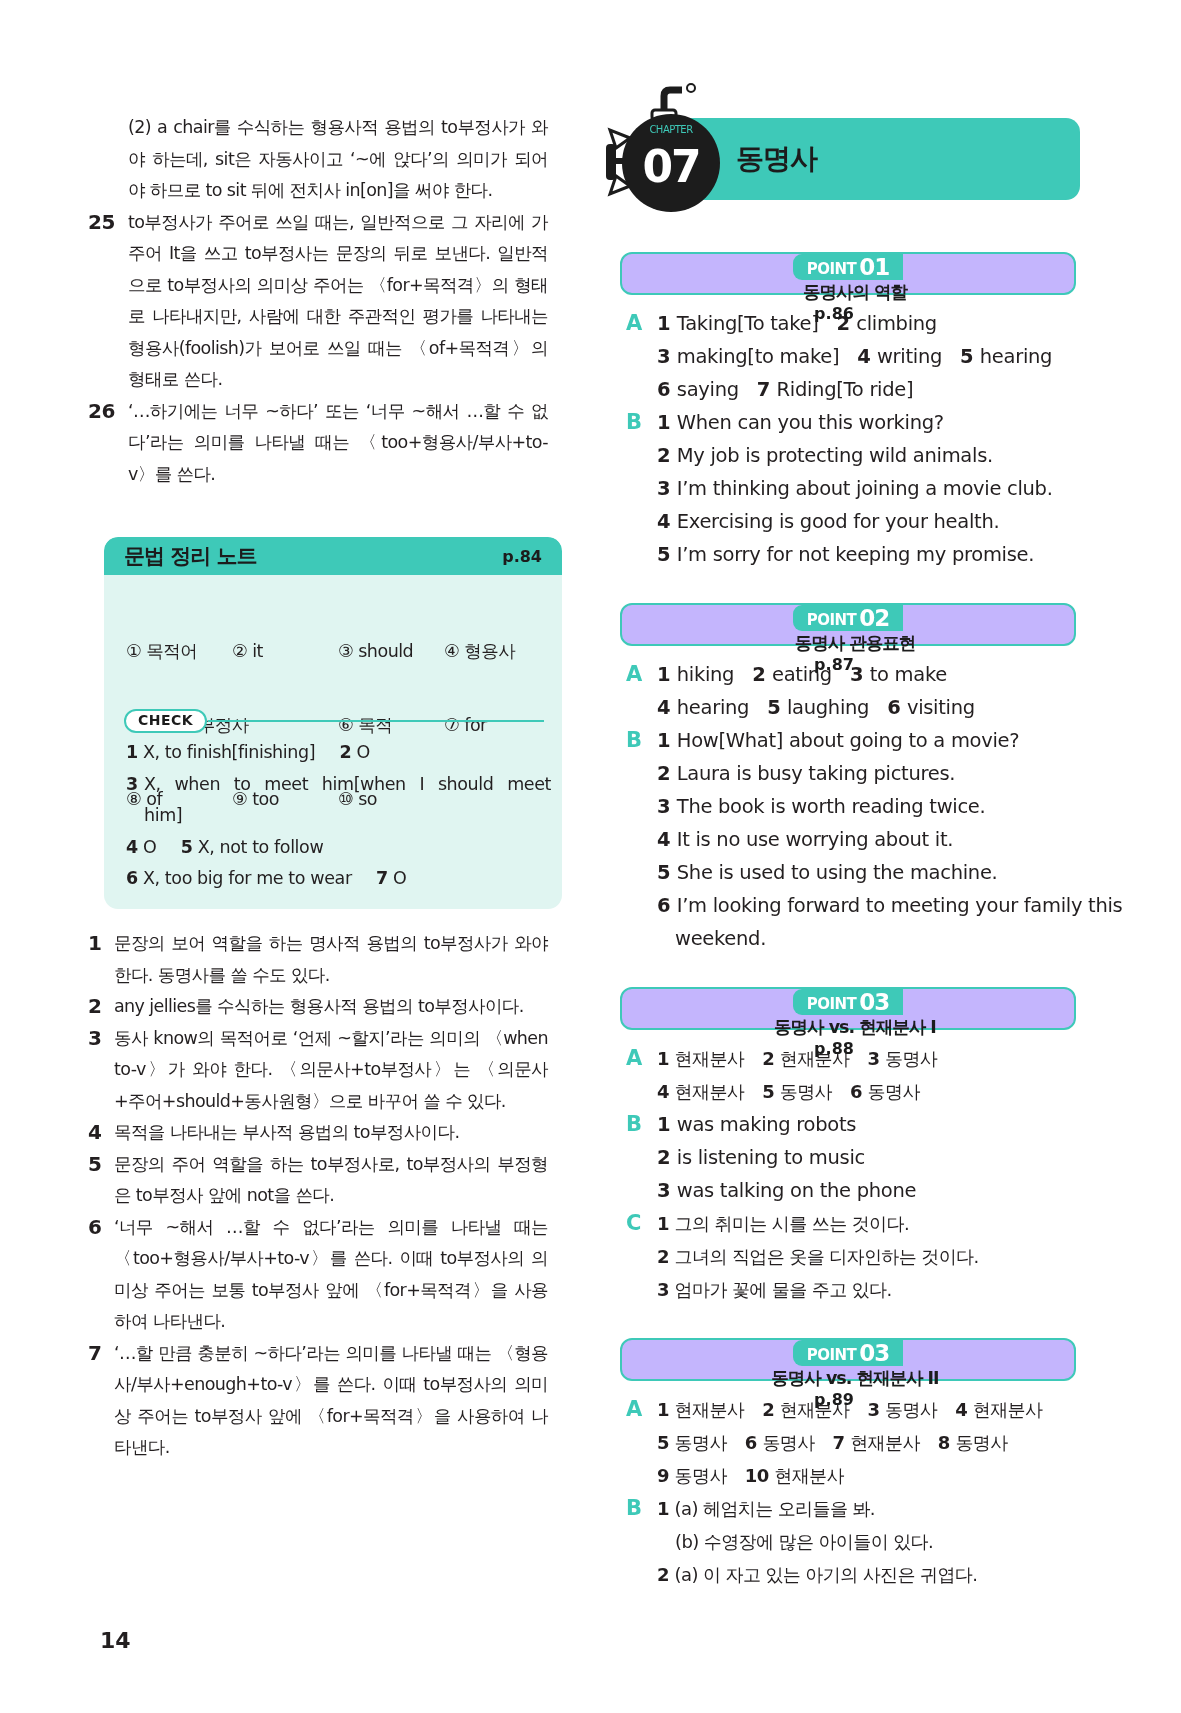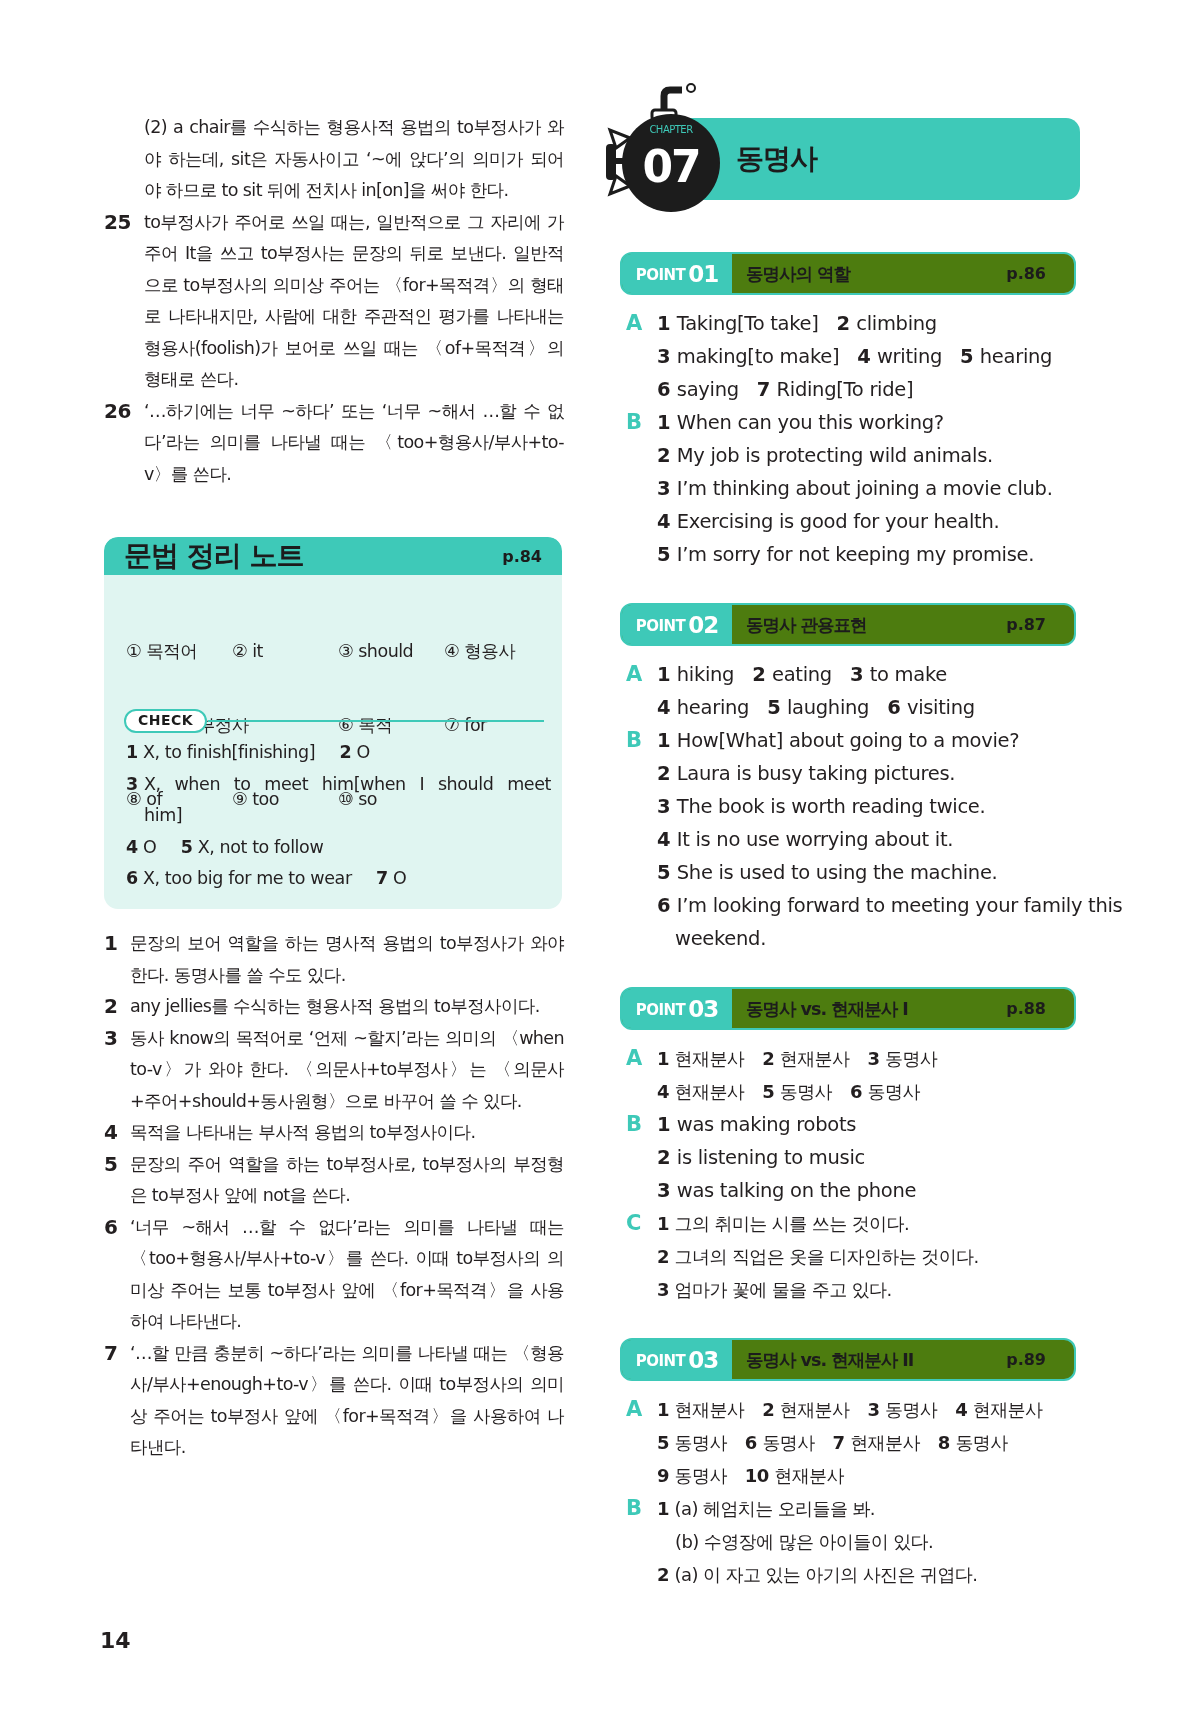--- a/index.html
+++ b/index.html
@@ -1,30 +1,30 @@
 <!DOCTYPE html>
 <html><head>
 <meta charset="utf-8">
 <style>
   * { box-sizing: border-box; margin: 0; padding: 0; }
   html, body { width: 1181px; height: 1713px; background: #ffffff; overflow: hidden; }
   body { position: relative; font-family: "DejaVu Sans", "Liberation Sans", sans-serif; color: #231f20; }
 
-  .col-left { position: absolute; left: 104px; top: 112px; width: 460px; }
+  .col-left { position: absolute; left: 88px; top: 112px; width: 460px; }
 
   .para { font-size: 17.5px; line-height: 31.5px; letter-spacing: -0.6px; text-align: justify; }
   .exp { display: flex; }
   .exp .num { width: 40px; flex: 0 0 40px; font-weight: bold; font-size: 20px; letter-spacing: -0.5px; }
   .exp .body { flex: 1; }
   .cont { padding-left: 40px; }
 
   
   .note { position: absolute; left: 104px; top: 537px; width: 458px; height: 372px; background: #e0f5f1; border-radius: 14px; overflow: hidden; }
   .note-head { height: 38px; background: #3ec9b8; display: flex; justify-content: space-between; align-items: center; padding: 0 20px 0 20px; border-radius: 14px 14px 0 0; }
-  .note-title { font-weight: bold; font-size: 28px; letter-spacing: -1px; color: #1c1c1c; }
+  .note-title { font-weight: bold; font-size: 21px; letter-spacing: -1px; color: #1c1c1c; }
   .note-page { font-weight: bold; font-size: 16px; color: #1c1c1c; }
   .note-grid { position: absolute; left: 22px; top: 57px; width: 420px; font-size: 17.5px; letter-spacing: -0.5px; }
   .note-row { display: flex; height: 34px; align-items: center; margin-top: 40px; }
   .c1 { width: 106px; } .c2 { width: 106px; } .c3 { width: 106px; } .c4 { width: 100px; }
   .c12 { width: 212px; }
   .check-line { position: absolute; left: 20px; top: 172px; width: 420px; height: 24px; }
   .check-pill { position: absolute; left: 0; top: 0; height: 24px; padding: 0 12px; border: 2.5px solid #3ec9b8; border-radius: 14px; background: #fff; font-weight: bold; font-size: 14px; line-height: 19px; letter-spacing: 0.5px; color: #1c1c1c; }
   .check-rule { position: absolute; left: 84px; right: 0; top: 11px; height: 2px; background: #3ec9b8; }
   .check-items { position: absolute; left: 22px; top: 200px; width: 425px; font-size: 17.5px; line-height: 31.5px; letter-spacing: -0.4px; }
   .b { font-weight: bold; }
@@ -35,21 +35,21 @@
   
   .chapter { position: absolute; left: 600px; top: 78px; width: 480px; height: 125px; }
   .chapter-bar { position: absolute; left: 60px; top: 40px; width: 420px; height: 82px; background: #3ec9b8; border-radius: 0 14px 14px 0; }
   .chapter-title { position: absolute; left: 136px; top: 62px; font-weight: bold; font-size: 28px; letter-spacing: -1px; color: #1c1c1c; }
   .sub { position: absolute; left: 0; top: 0; width: 130px; height: 125px; }
   .sub-body { position: absolute; left: 22px; top: 36px; width: 98px; height: 98px; border-radius: 50%; background: #1c1c1c; }
   .sub-chapter { position: absolute; left: 30px; top: 46px; width: 82px; text-align: center; color: #3ec9b8; font-weight: normal; font-size: 10px; letter-spacing: -0.5px; }
   .sub-num { position: absolute; left: 28px; top: 63px; width: 86px; text-align: center; color: #fff; font-weight: bold; font-size: 44px; letter-spacing: -2px; font-family: "DejaVu Sans", sans-serif; }
 
   
-  .point { position: relative; width: 456px; height: 43px; border: 2.5px solid #3ec9b8; border-radius: 12px; display: flex; align-items: center; background: #4d7c0f; margin-left: 20px; }
+  .point { position: relative; width: 456px; height: 43px; border: 2.5px solid #3ec9b8; border-radius: 12px; display: flex; align-items: center; background: #c4b5fd; margin-left: 20px; flex-direction: column; }
   .point-tag { height: 100%; width: 110px; background: #3ec9b8; border-radius: 9px 0 0 9px; display: flex; align-items: center; justify-content: center; color: #fff; }
   .point-word { font-weight: bold; font-size: 15px; letter-spacing: -0.5px; margin-right: 3px; margin-top: 3px; }
   .point-no { font-weight: bold; font-size: 23px; letter-spacing: -1px; }
   .point-title { flex: 1; padding-left: 14px; font-weight: bold; font-size: 17.5px; letter-spacing: -1px; color: #1c1c1c; }
   .point-page { padding-right: 28px; font-weight: bold; font-size: 16px; color: #1c1c1c; }
 
   .ans { margin-left: 26px; margin-top: 12px; font-size: 19.5px; line-height: 33px; letter-spacing: -0.3px; }
   .ans-row { display: flex; }
   .ans-letter { width: 31px; flex: 0 0 31px; font-weight: bold; font-size: 21px; color: #3ec9b8; }
   .ans-body { flex: 1; }

